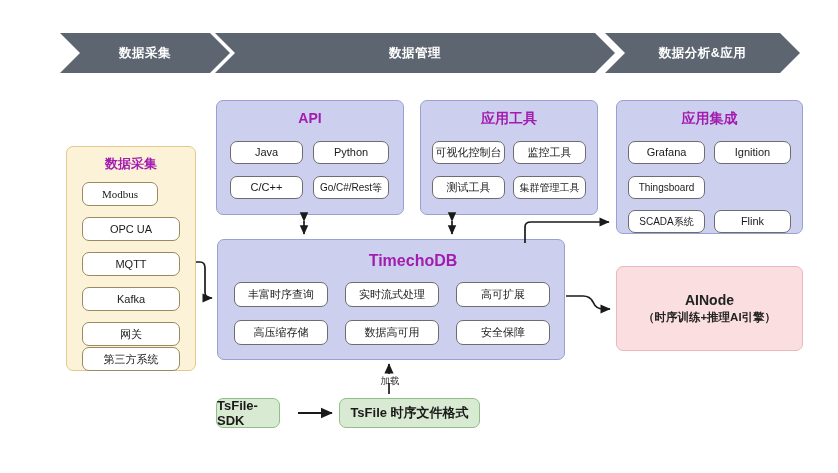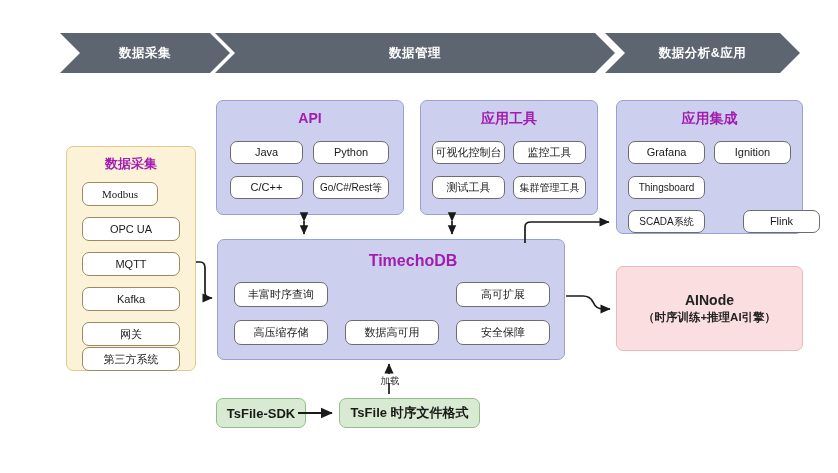--- a/index.html
+++ b/index.html
@@ -144,39 +144,40 @@
   <div class="chip" style="left:432px; top:176px; width:73px; height:23px;">测试工具</div>
   <div class="chip" style="left:513px; top:176px; width:73px; height:23px; font-size:10px;">集群管理工具</div>
 
   <div class="panel blue" style="left:616px; top:100px; width:187px; height:134px;">
     <div class="panel-title" style="top:9px; font-size:14px;">应用集成</div>
   </div>
   <div class="chip" style="left:628px; top:141px; width:77px; height:23px;">Grafana</div>
   <div class="chip" style="left:714px; top:141px; width:77px; height:23px;">Ignition</div>
   <div class="chip" style="left:628px; top:176px; width:77px; height:23px; font-size:10px;">Thingsboard</div>
   <div class="chip" style="left:628px; top:210px; width:77px; height:23px; font-size:10px;">SCADA系统</div>
-  <div class="chip" style="left:714px; top:210px; width:77px; height:23px;margin-left:29px;">Flink</div>
+  <div class="chip" style="left:714px; top:210px; width:77px; height:23px;">Flink</div>
 
   <div class="panel blue" style="left:217px; top:239px; width:348px; height:121px;">
     <div class="panel-title" style="top:12px; font-size:16px;padding-left:44px;">TimechoDB</div>
   </div>
   <div class="chip" style="left:234px; top:282px; width:94px; height:25px;">丰富时序查询</div>
+  <div class="chip" style="left:345px; top:282px; width:94px; height:25px;">实时流式处理</div>
   <div class="chip" style="left:456px; top:282px; width:94px; height:25px;">高可扩展</div>
   <div class="chip" style="left:234px; top:320px; width:94px; height:25px;">高压缩存储</div>
   <div class="chip" style="left:345px; top:320px; width:94px; height:25px;">数据高可用</div>
   <div class="chip" style="left:456px; top:320px; width:94px; height:25px;">安全保障</div>
 
   <div class="panel pink" style="left:616px; top:266px; width:187px; height:85px;">
   </div>
   <div class="center-label" style="left:616px; top:266px; width:187px; height:85px;">
     <div style="font-size:14px; font-weight:bold;">AINode</div>
     <div style="font-size:11.5px; font-weight:bold; margin-top:2px;">（时序训练+推理AI引擎）</div>
   </div>
 
-  <div class="green" style="left:216px; top:398px; width:90px; height:30px; font-size:13px;">TsFile-SDK</div>
+  <div class="green" style="left:216px; top:398px; width:64px; height:30px; font-size:13px;">TsFile-SDK</div>
   <div class="green" style="left:339px; top:398px; width:141px; height:30px; font-size:13px;">TsFile 时序文件格式</div>
 
   <div class="load-text" style="left:370px; top:375px; width:40px;">加载</div>
 
   <svg class="wires" viewBox="0 0 838 473">
     <defs>
       <marker id="ah" markerWidth="7" markerHeight="7" refX="5.6" refY="3" orient="auto">
         <path d="M0,0.3 L6,3 L0,5.7 z" fill="#1a1a1a"></path>
       </marker>
       <marker id="ahs" markerWidth="6.5" markerHeight="6.5" refX="5.2" refY="2.8" orient="auto">

